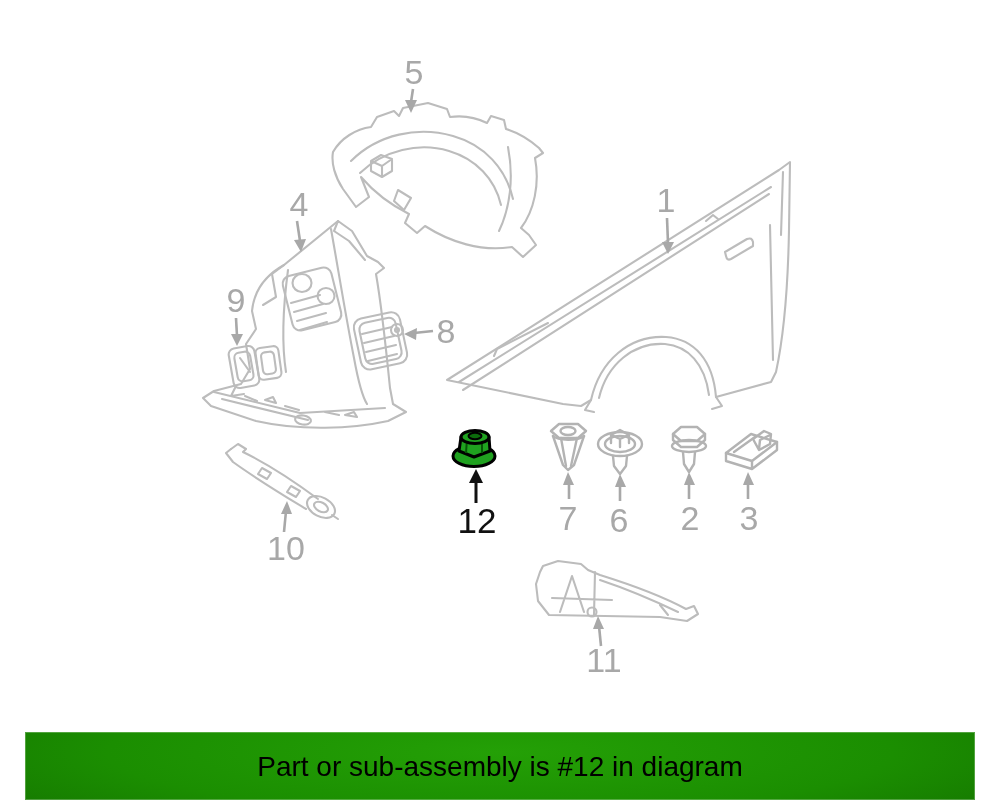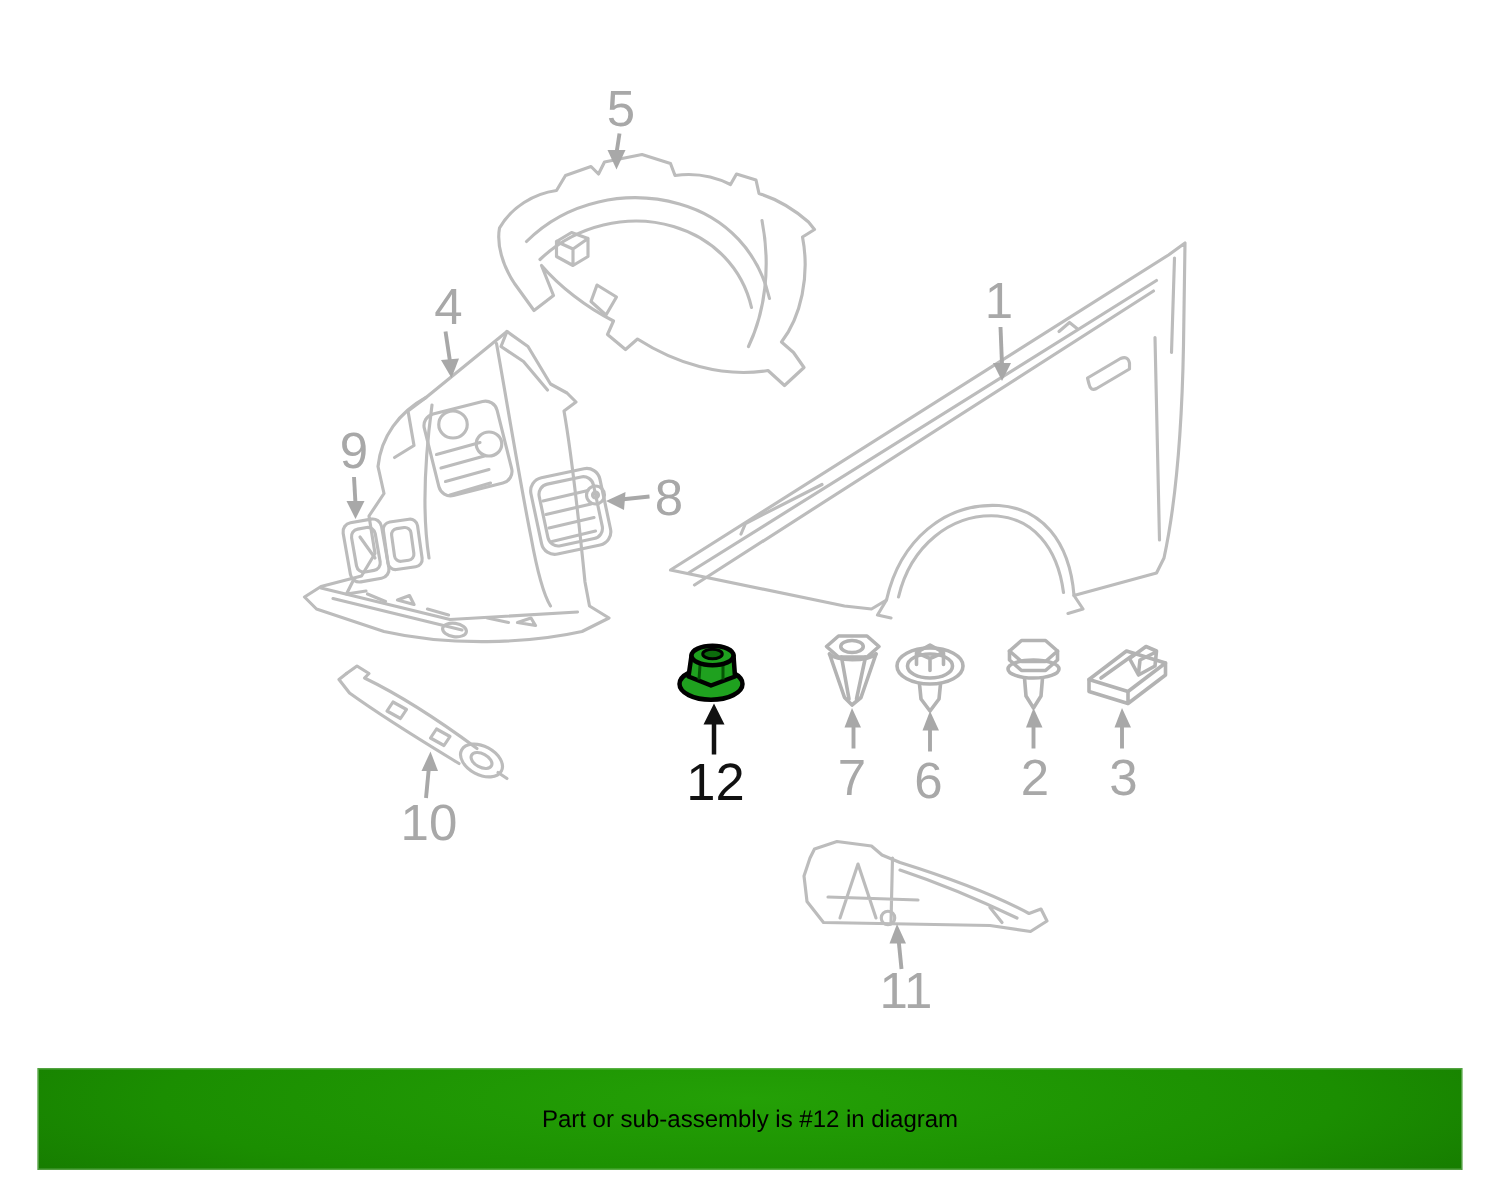--- a/index.html
+++ b/index.html
@@ -10,25 +10,25 @@
   .ln2{fill:none;stroke:#b3b3b3;stroke-width:2.4;stroke-linejoin:round;stroke-linecap:round;}
   .lbl{font-family:"Liberation Sans",sans-serif;font-size:34px;fill:#a8a8a8;text-anchor:middle;}
   .lbl12{font-family:"Liberation Sans",sans-serif;font-size:35px;fill:#111111;text-anchor:middle;}
   .arr{stroke:#a8a8a8;stroke-width:2.6;fill:none;}
   .arrh{fill:#a8a8a8;stroke:none;}
   .garr{stroke:#111111;stroke-width:3;fill:none;}
   .garrh{fill:#111111;stroke:none;}
   .grn{fill:#1fa11f;stroke:#000000;stroke-width:3;stroke-linejoin:round;}
   .grnd{fill:#0c6b0c;stroke:#000000;stroke-width:2;}
   .banner{
-    position:absolute;left:25px;top:712px;width:950px;height:68px;
+    position:absolute;left:25px;top:732px;width:950px;height:68px;
     background:radial-gradient(ellipse 75% 160% at 50% 30%, #24a006 0%, #1b8e01 55%, #136f00 100%);
     box-shadow:inset 0 0 0 1px rgba(255,255,255,0.25);
     display:flex;flex-direction:column;align-items:center;justify-content:center;
-    color:#000000;font-size:16px;line-height:29px;text-align:center;
+    color:#000000;font-size:28px;line-height:29px;text-align:center;
   }
 </style>
 </head>
 <body>
 
 <div class="stage">
 <svg width="1000" height="712" viewBox="0 0 1000 712">
 
   <g>
     <g>

